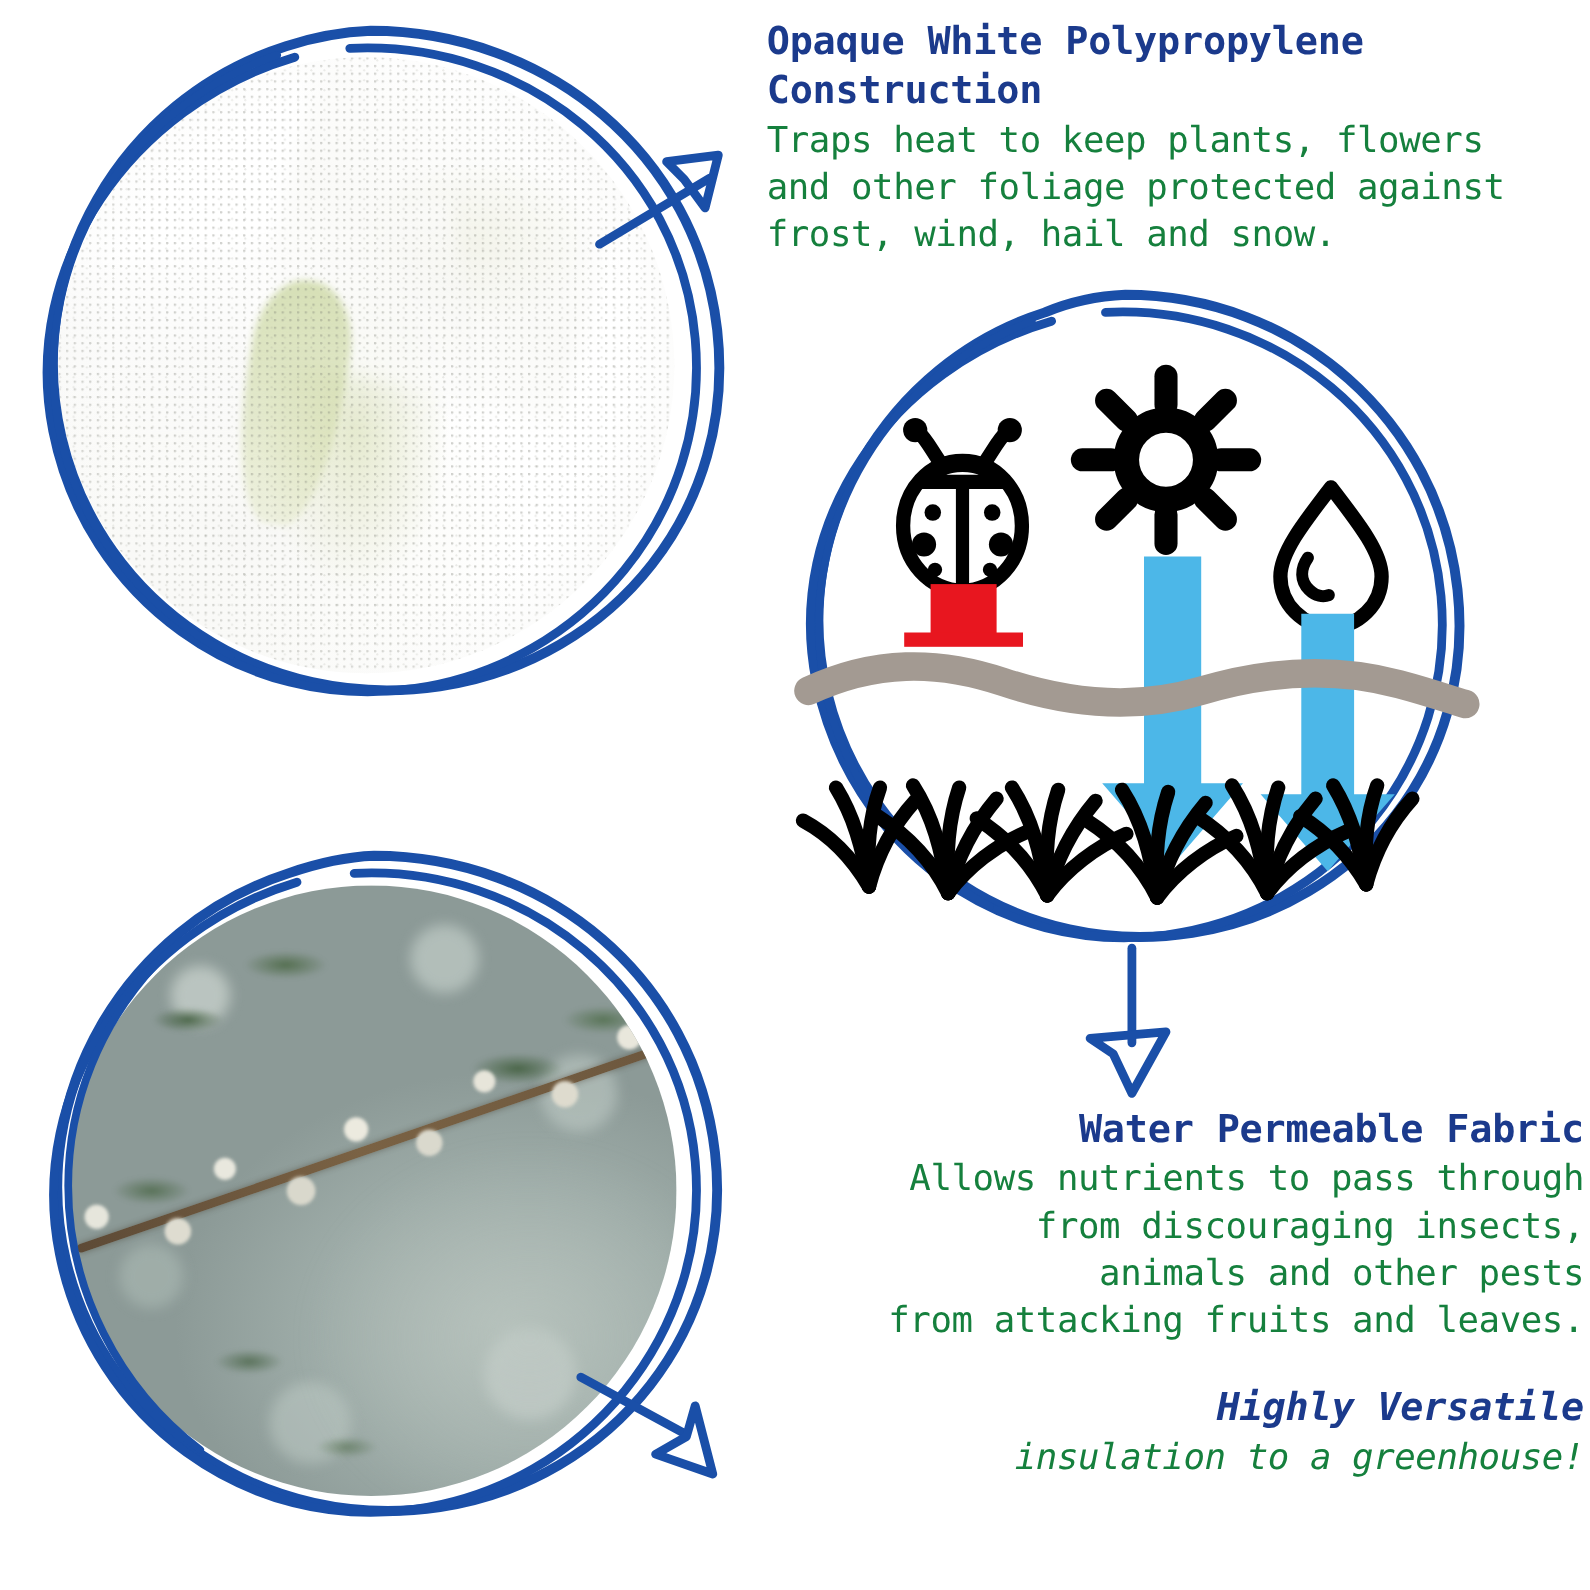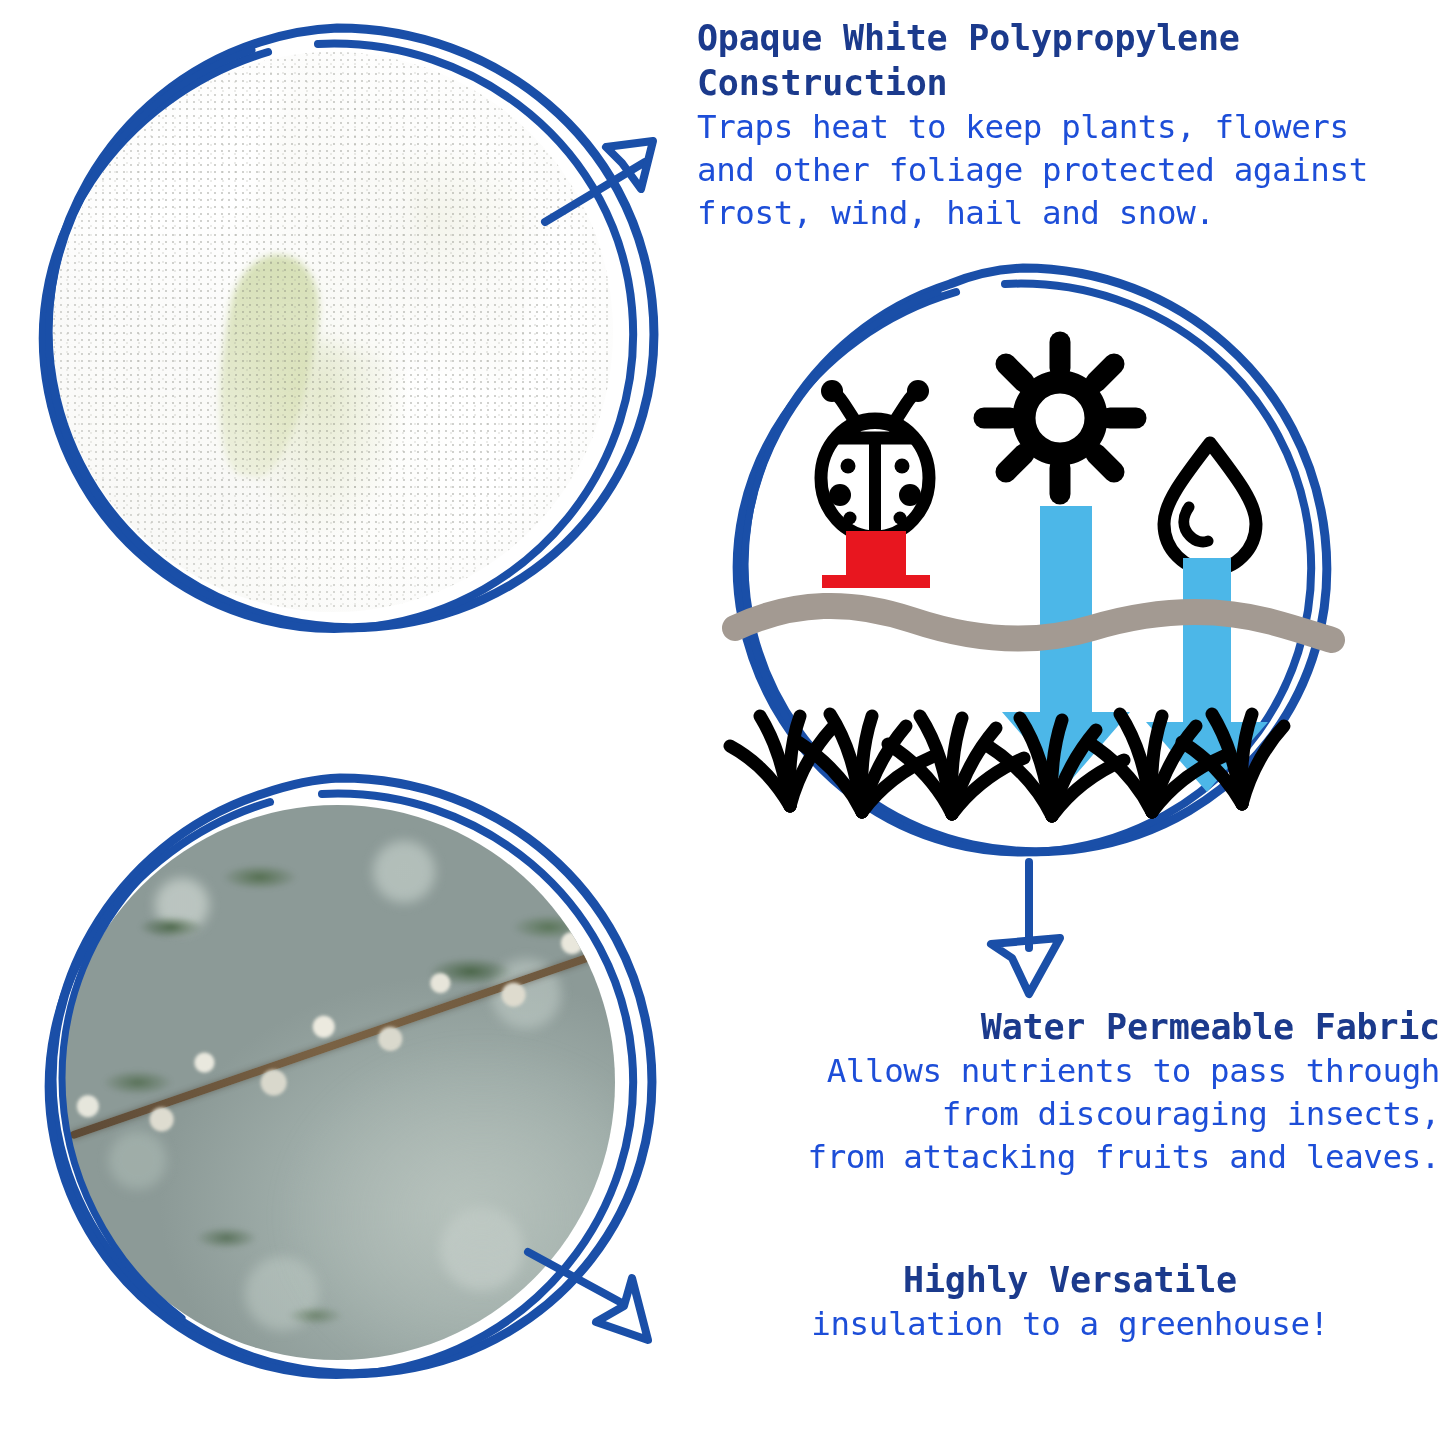--- a/index.html
+++ b/index.html
@@ -28,29 +28,29 @@
     font-weight: bold;
     color: #1B3A8C;
     font-size: 35px;
     line-height: 1.28;
     letter-spacing: -0.2px;
   }
 
   .feature-body {
     font-family: "DejaVu Sans Mono", "Liberation Mono", monospace;
     font-weight: normal;
-    color: #1d4ed8;
+    color: #15803d;
     font-size: 32.5px;
     line-height: 1.33;
     letter-spacing: -0.4px;
   }
 
   #block-opaque      { left: 697px; top: 16px;   width: 740px; text-align: left; }
   #block-permeable   { left: 680px; top: 1005px; width: 760px; text-align: right; }
-  #block-versatile   { left: 700px; top: 1258px; width: 740px; text-align: center; }
+  #block-versatile   { left: 700px; top: 1258px; width: 740px; text-align: right; font-style: italic; }
 
   
   .photo-circle {
     position: absolute;
     border-radius: 50%;
     overflow: hidden;
   }
 
   #photo-fabric {
     left: 53px; top: 52px;
@@ -352,20 +352,21 @@
     </div>
   </div>
 
   <div class="text-block" id="block-permeable">
     <div class="feature-title">
       <div>Water Permeable Fabric</div>
     </div>
     <div class="feature-body">
       <div>Allows nutrients to pass through</div>
       <div>from discouraging insects,</div>
+      <div>animals and other pests</div>
       <div>from attacking fruits and leaves.</div>
     </div>
   </div>
 
   <div class="text-block" id="block-versatile">
     <div class="feature-title">
       <div>Highly Versatile</div>
     </div>
     <div class="feature-body">
       <div>insulation to a greenhouse!</div>

